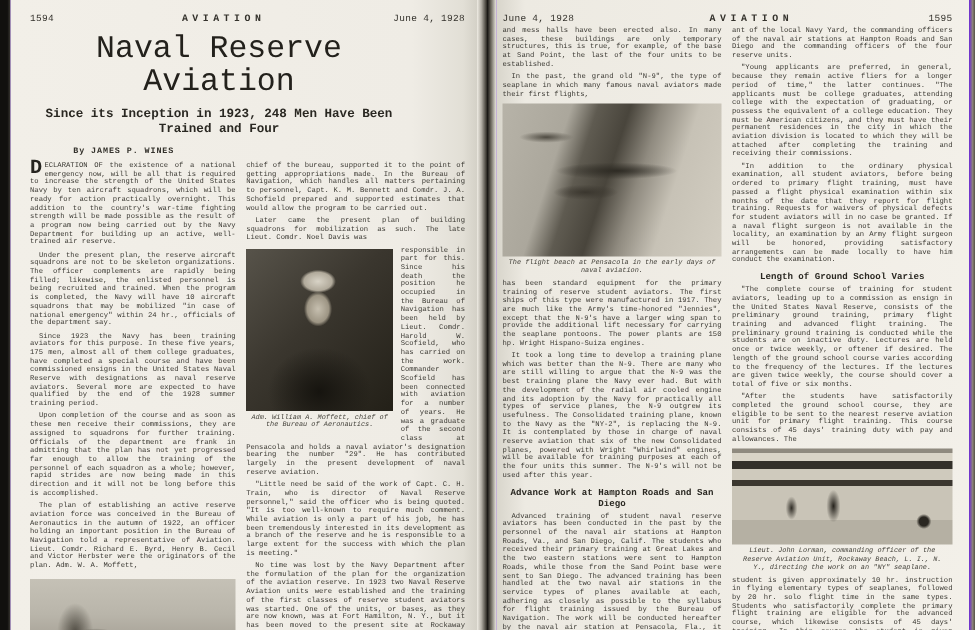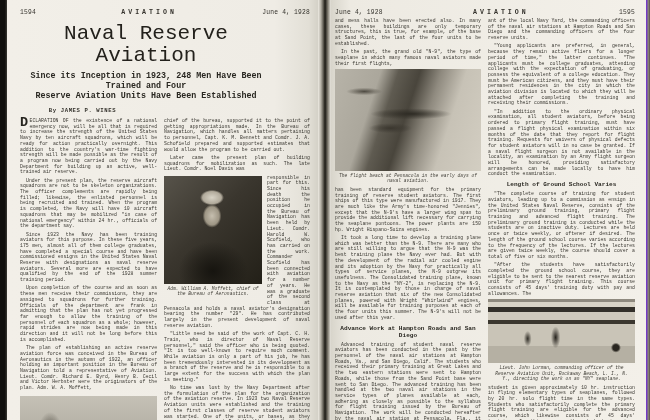--- a/index.html
+++ b/index.html
@@ -71,21 +71,20 @@
 
   <div class="page page-left">
     <div class="runhead">
       <span>1594</span>
       <span class="journal">AVIATION</span>
       <span>June 4, 1928</span>
     </div>
     <div class="head-block">
       <h1 class="art-title">Naval Reserve Aviation</h1>
       <div class="art-sub">Since its Inception in 1923, 248 Men Have Been Trained and Four</div>
-      <div class="art-sub">Reserve Aviation Units Have Been Established</div>
     </div>
     <div class="byline">By JAMES P. WINES</div>
 
     <div class="cols">
       <div class="col1">
         <p class="bp noindent"><span class="dropcap">D</span><span>ECLARATION OF the existence of a national emergency now, will be all that is required to increase the strength of the United States Navy by ten aircraft squadrons, which will be ready for action practically overnight. This addition to the country's war-time fighting strength will be made possible as the result of a program now being carried out by the Navy Department for building up an active, well-trained air reserve.</span></p>
         <p class="bp">Under the present plan, the reserve aircraft squadrons are not to be skeleton organizations. The officer complements are rapidly being filled; likewise, the enlisted personnel is being recruited and trained. When the program is completed, the Navy will have 10 aircraft squadrons that may be mobilized "in case of national emergency" within 24 hr., officials of the department say.</p>
         <p class="bp">Since 1923 the Navy has been training aviators for this purpose. In these five years, 175 men, almost all of them college graduates, have completed a special course and have been commissioned ensigns in the United States Naval Reserve with designations as naval reserve aviators. Several more are expected to have qualified by the end of the 1928 summer training period.</p>
         <p class="bp">Upon completion of the course and as soon as these men receive their commissions, they are assigned to squadrons for further training. Officials of the department are frank in admitting that the plan has not yet progressed far enough to allow the training of the personnel of each squadron as a whole; however, rapid strides are now being made in this direction and it will not be long before this is accomplished.</p>
         <p class="bp">The plan of establishing an active reserve aviation force was conceived in the Bureau of Aeronautics in the autumn of 1922, an officer holding an important position in the Bureau of Navigation told a representative of Aviation. Lieut. Comdr. Richard E. Byrd, Henry B. Cecil and Victor Herbster were the originators of the plan. Adm. W. A. Moffett,</p>

